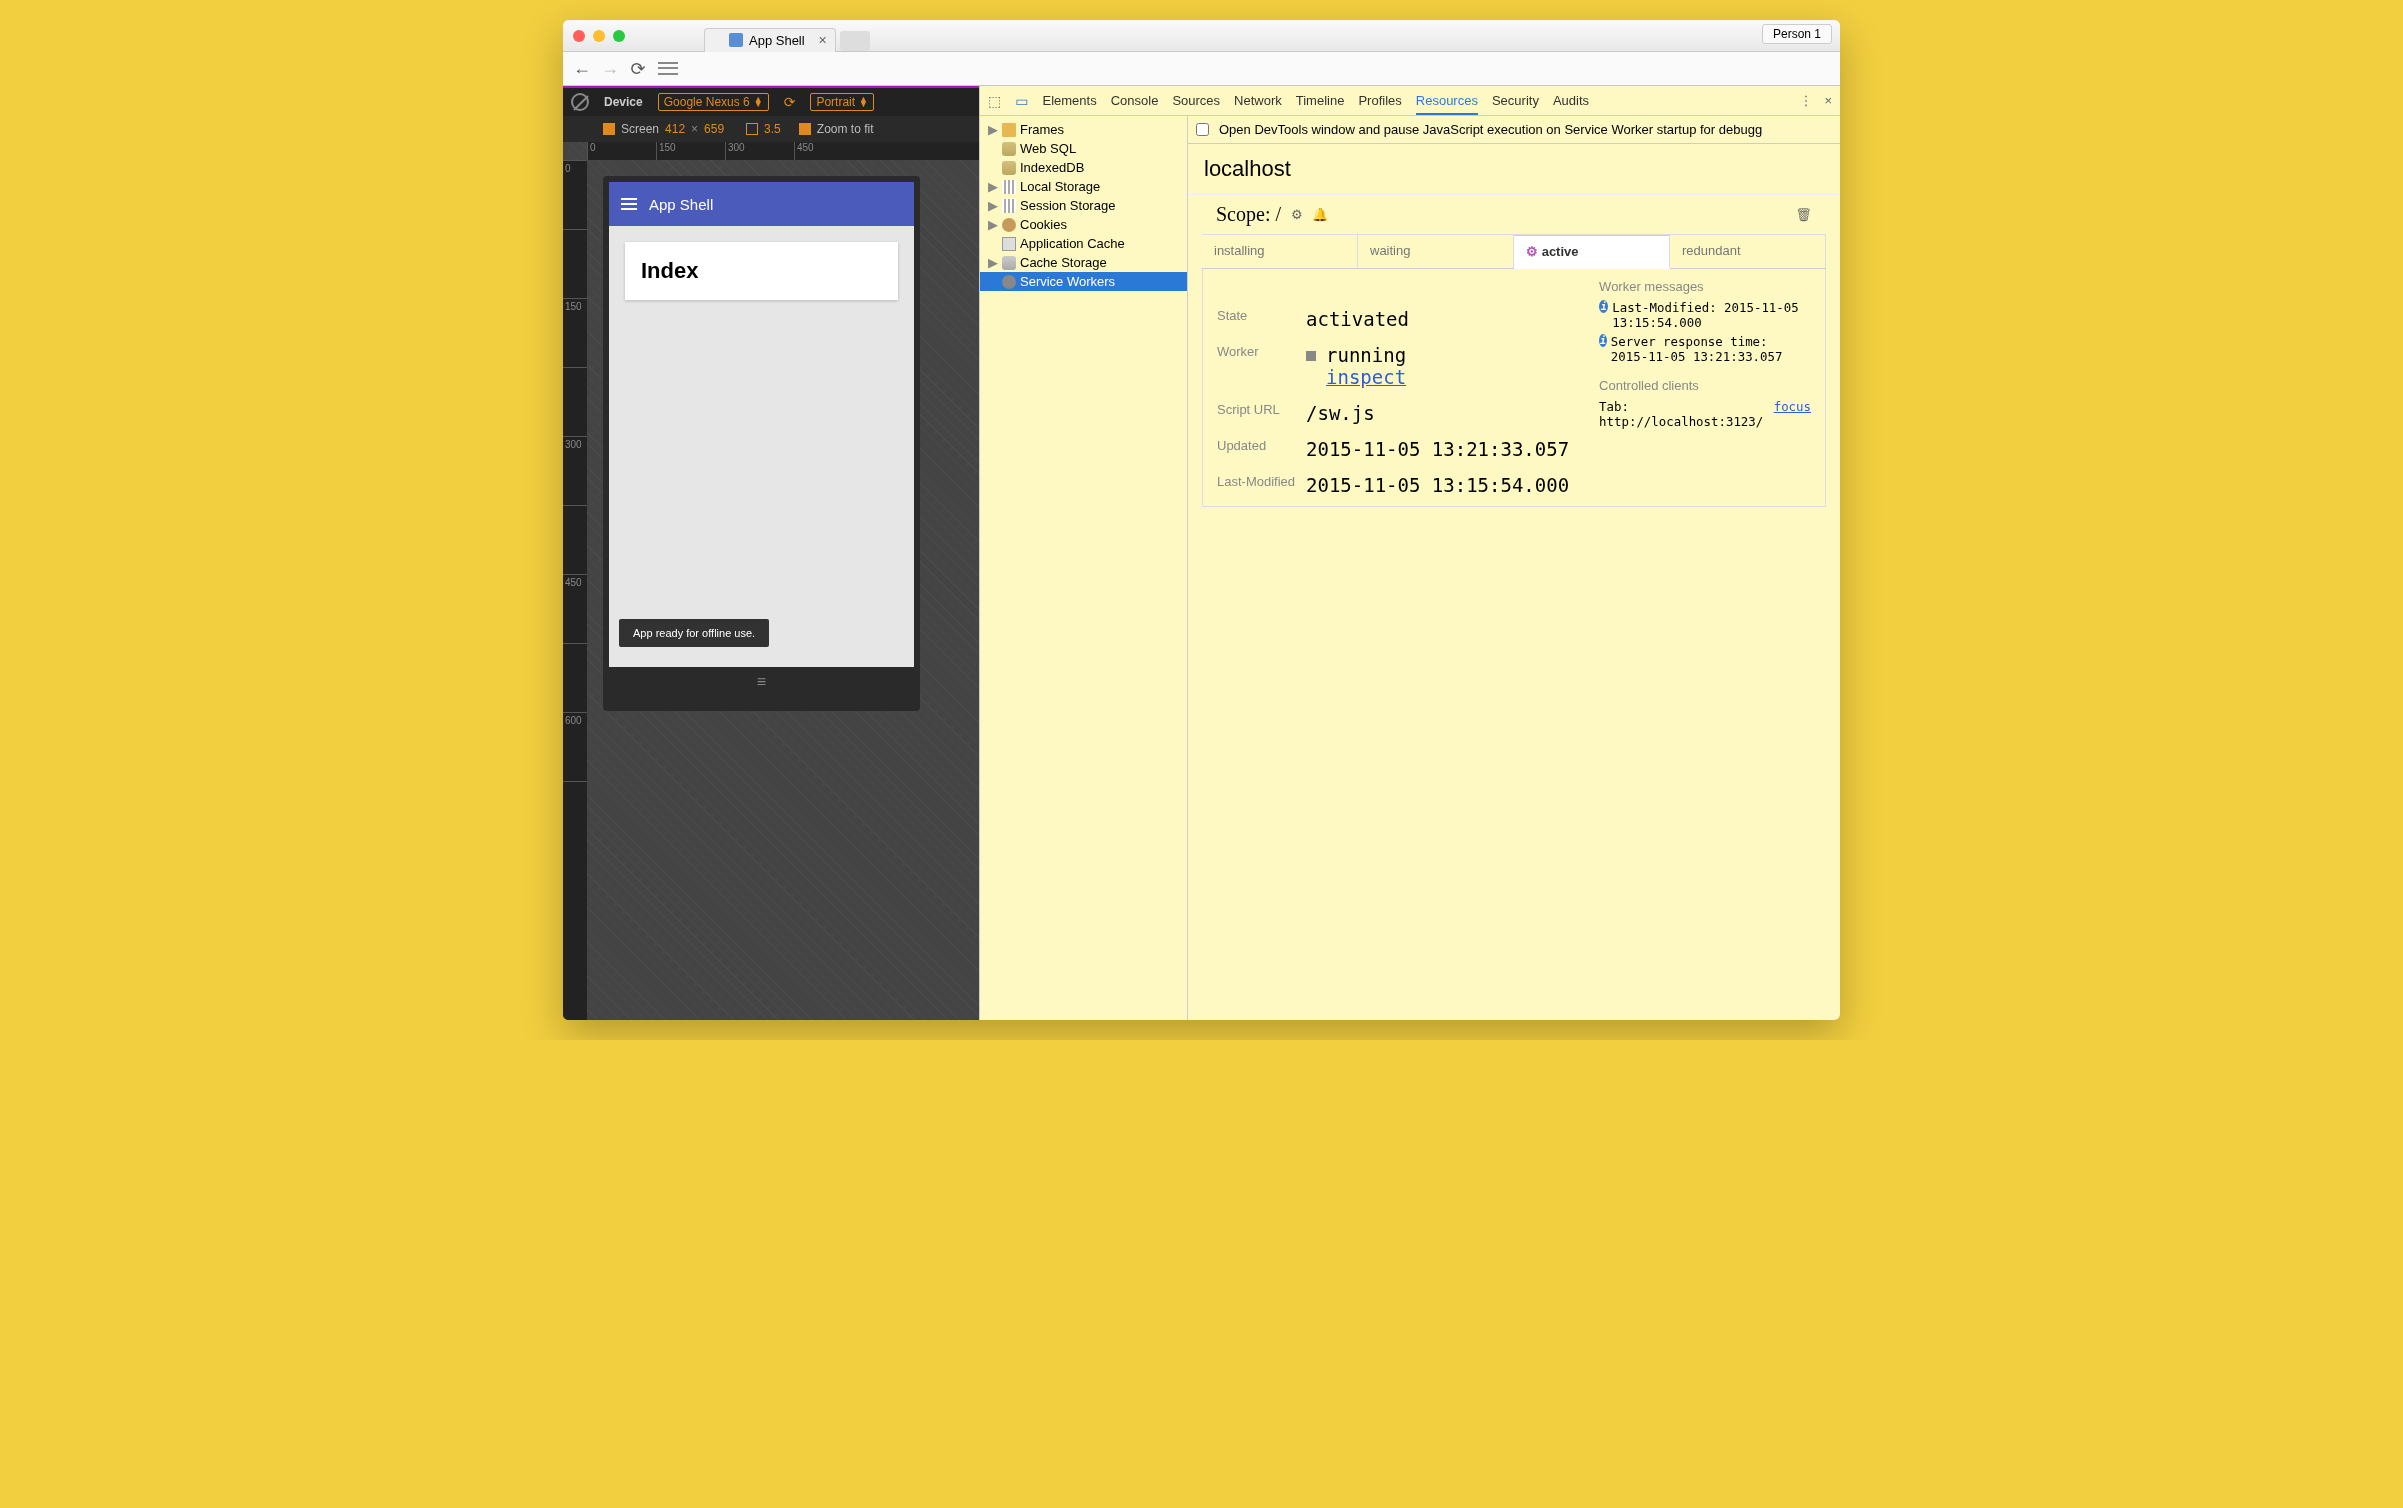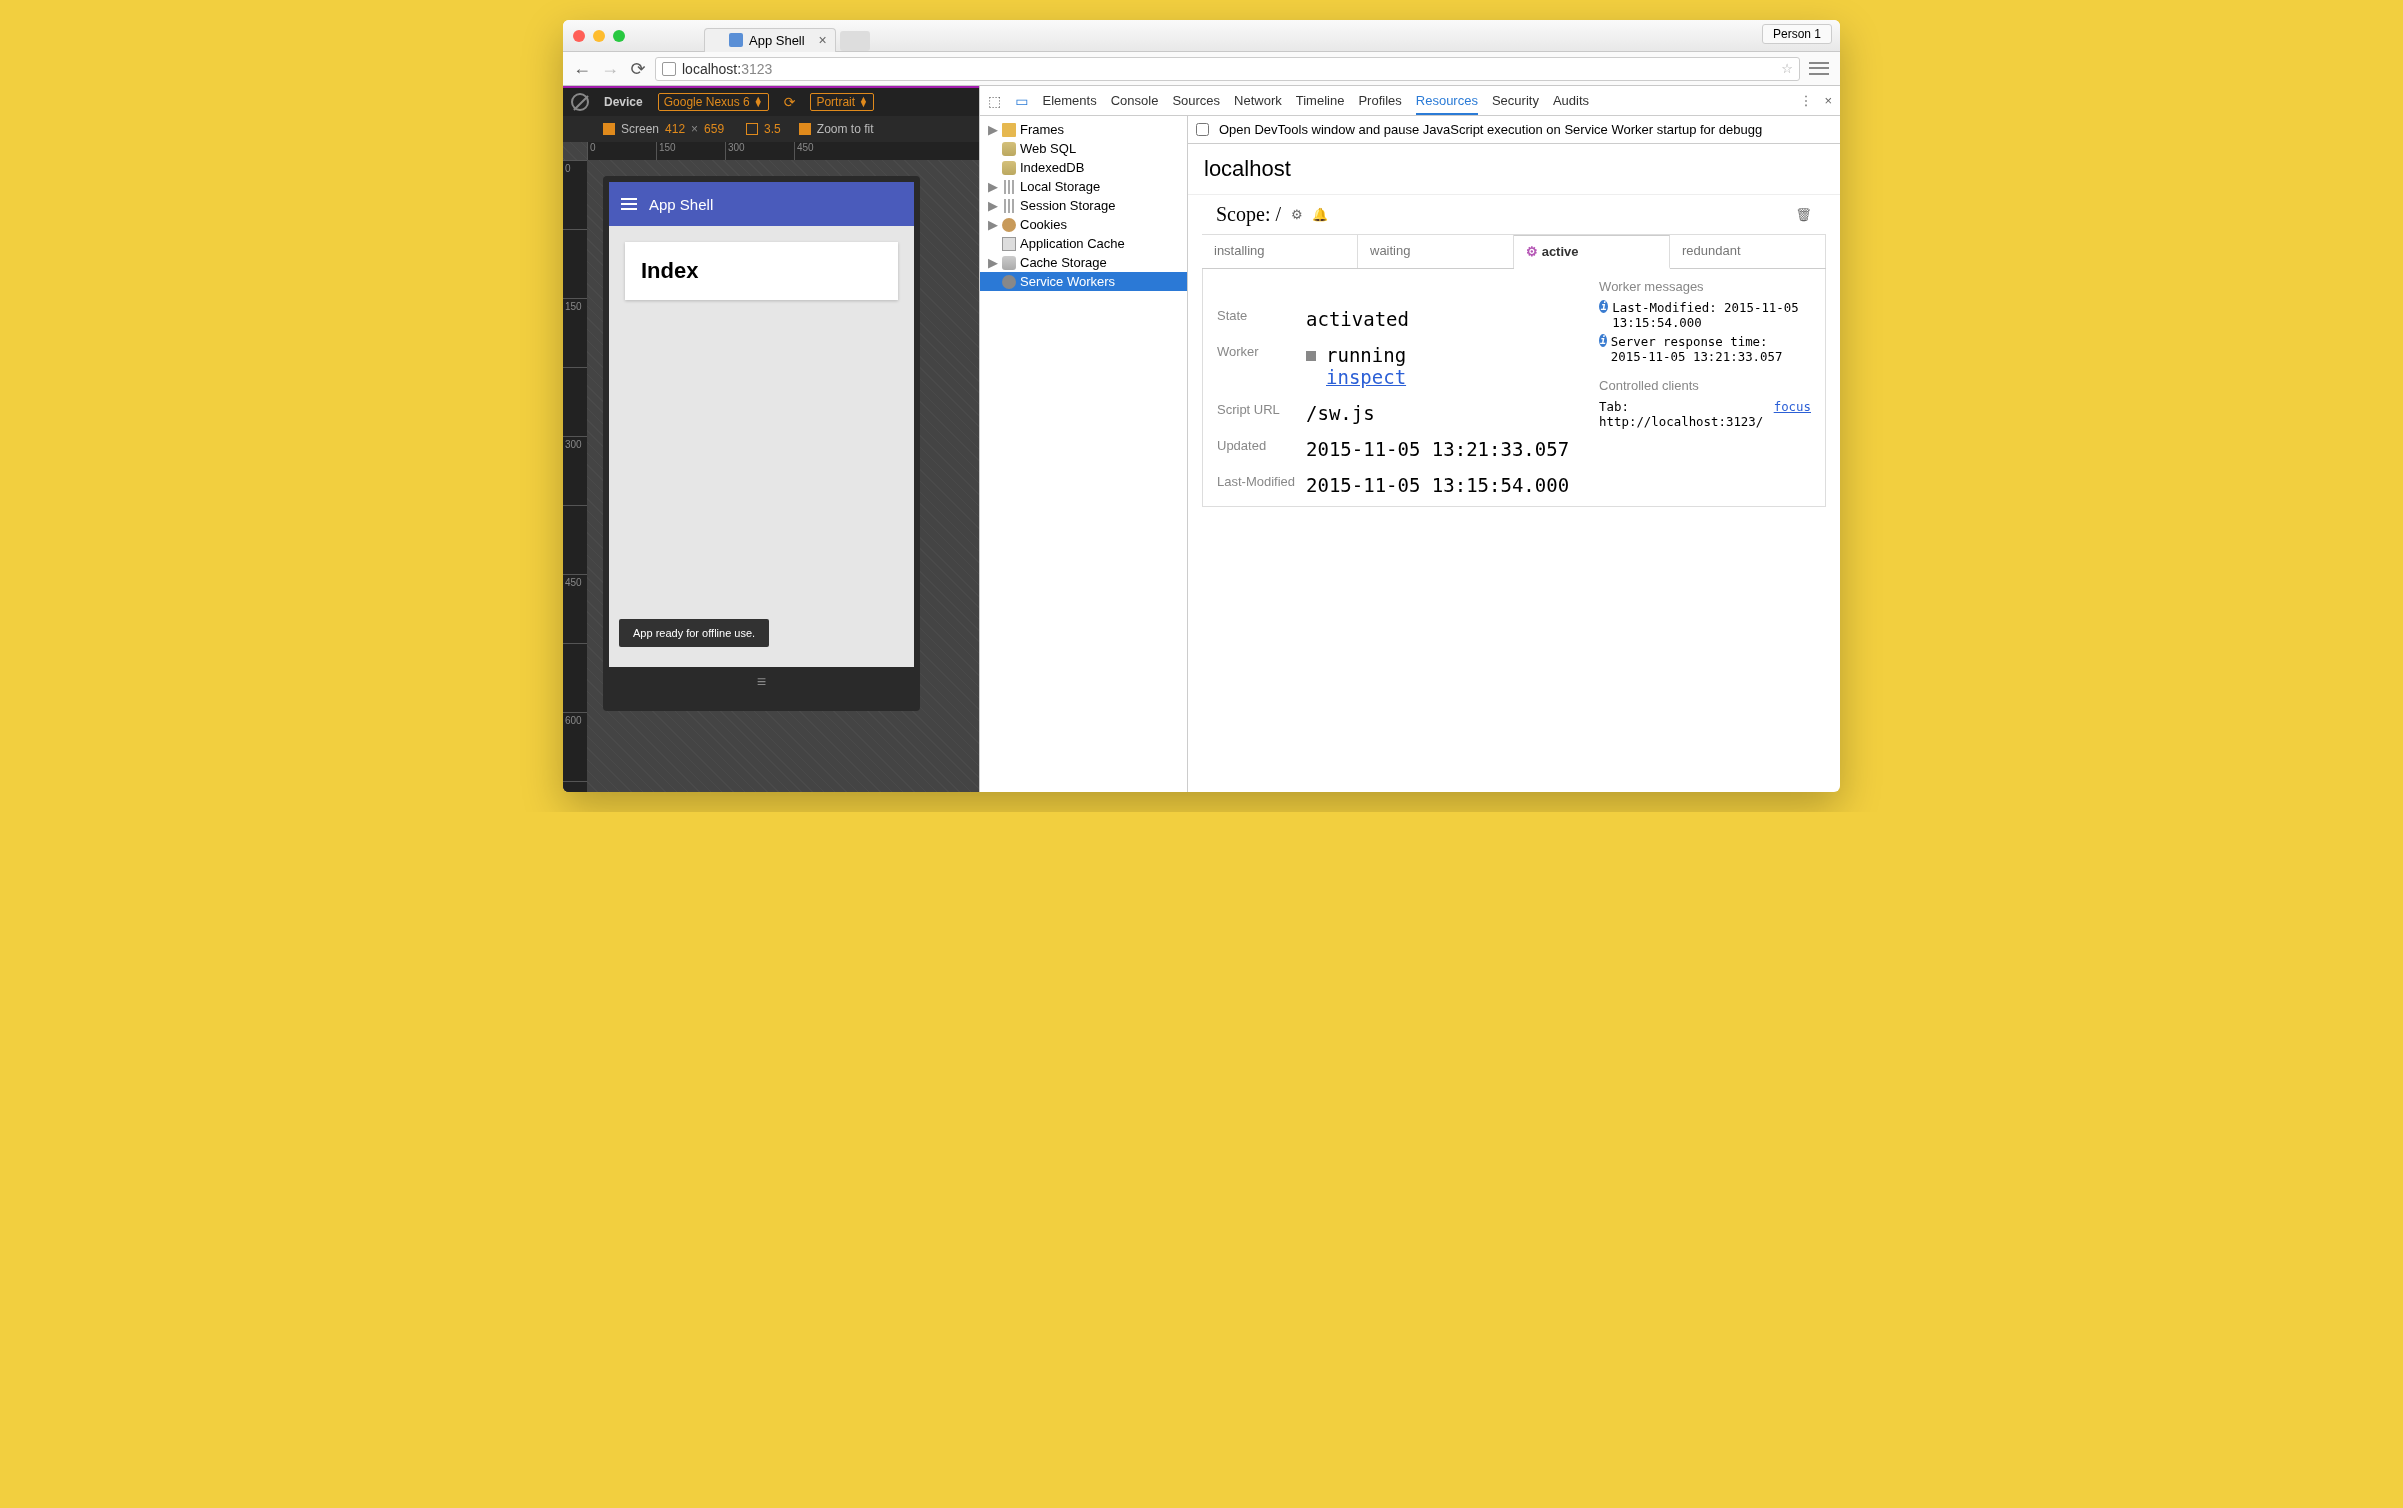--- a/index.html
+++ b/index.html
@@ -1,17 +1,17 @@
 <!DOCTYPE html>
 <html><head>
 <meta charset="utf-8">
 <style>
 * { box-sizing: border-box; margin: 0; padding: 0; }
 body { background: #f2cf3f; font-family: -apple-system, "Helvetica Neue", Arial, sans-serif; font-size: 13px; padding: 20px; }
-.window { width: 1277px; height: 772px; margin: 0 auto; background: #ffffff; border-radius: 6px; box-shadow: 0 15px 40px rgba(0,0,0,.25); overflow: hidden; display: flex; flex-direction: column; }
+.window { width: 1277px; height: 1000px; margin: 0 auto; background: #fef9c3; border-radius: 6px; box-shadow: 0 15px 40px rgba(0,0,0,.25); overflow: hidden; display: flex; flex-direction: column; }
 .titlebar { height: 32px; background: linear-gradient(#fafafa,#e8e8e8); border-bottom: 1px solid #c8c8c8; display: flex; align-items: center; padding: 0 10px; position: relative; }
 .traffic { display: flex; gap: 8px; }
 .dot { width: 12px; height: 12px; border-radius: 50%; }
 .dot.r { background: #ff5f57; } .dot.y { background: #febc2e; } .dot.g { background: #28c840; }
 .tab { margin-left: 79px; background: #f0f0f0; border: 1px solid #ccc; border-bottom: none; border-radius: 4px 4px 0 0; padding: 4px 30px 4px 24px; position: relative; display:flex; align-items:center; gap:6px; height: 24px; margin-top: 8px;}
 .tab-fav { width:14px;height:14px;background:#5a8fd6;border-radius:2px;display:inline-block;}
 .tab-close { position:absolute; right:8px; top:4px; color:#666; font-size:14px; line-height:14px;}
 .newtab { width: 30px; height: 20px; margin-left: 4px; margin-top:10px; background:#ddd; border-radius:3px; display:flex;align-items:center;justify-content:center;color:#888;}
 .person { position:absolute; right:8px; top:4px; border:1px solid #ccc; border-radius:3px; padding:2px 10px; font-size:12px; background:#fafafa; }
 .toolbar { height: 34px; border-bottom: 1px solid #c8c8c8; display:flex; align-items:center; padding: 0 8px; gap:6px; background:#fafafa;}
@@ -113,25 +113,20 @@
       <span class="tab-close">×</span>
     </div>
     <div class="newtab"></div>
     <div class="person">Person 1</div>
   </div>
 
   <div class="toolbar">
     <div class="nav-btn">←</div>
     <div class="nav-btn dis">→</div>
     <div class="nav-btn">⟳</div>
-    <div class="urlbar">
-      <span class="globe"></span>
-      <span class="txt"><span style="color:#333">localhost:</span><span style="color:#888">3123</span></span>
-      <span class="star">☆</span>
-    </div>
     <div class="hamb">
         <span></span>
         <span></span>
         <span></span>
       </div>
   </div>
 
   <div class="body">
 
     <div class="dev-panel">

